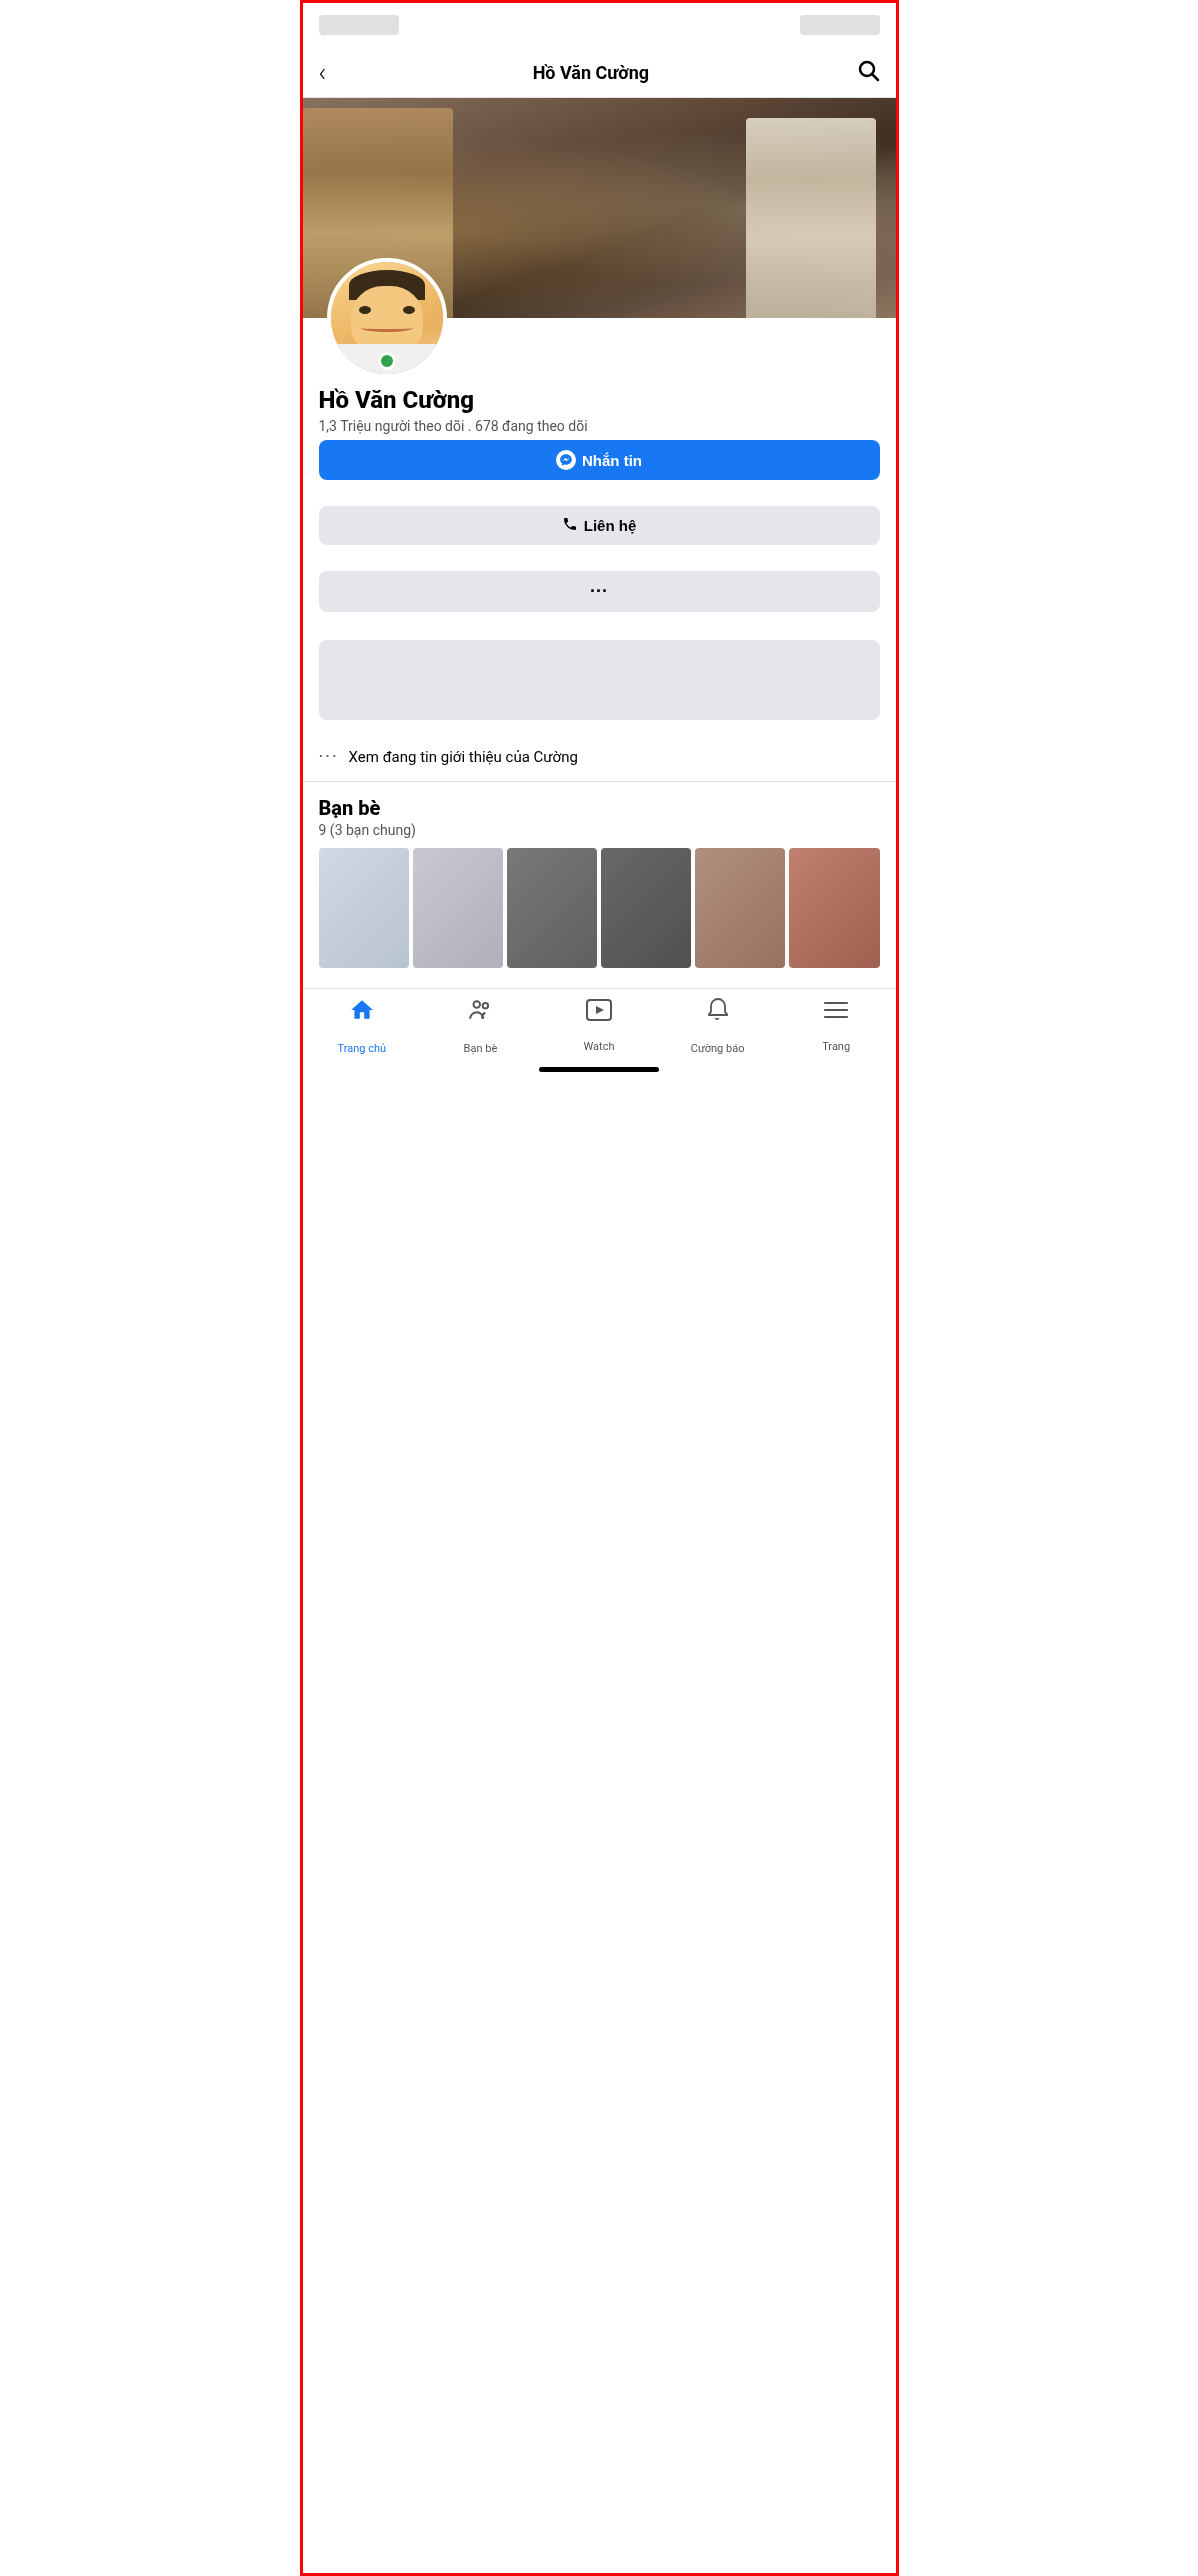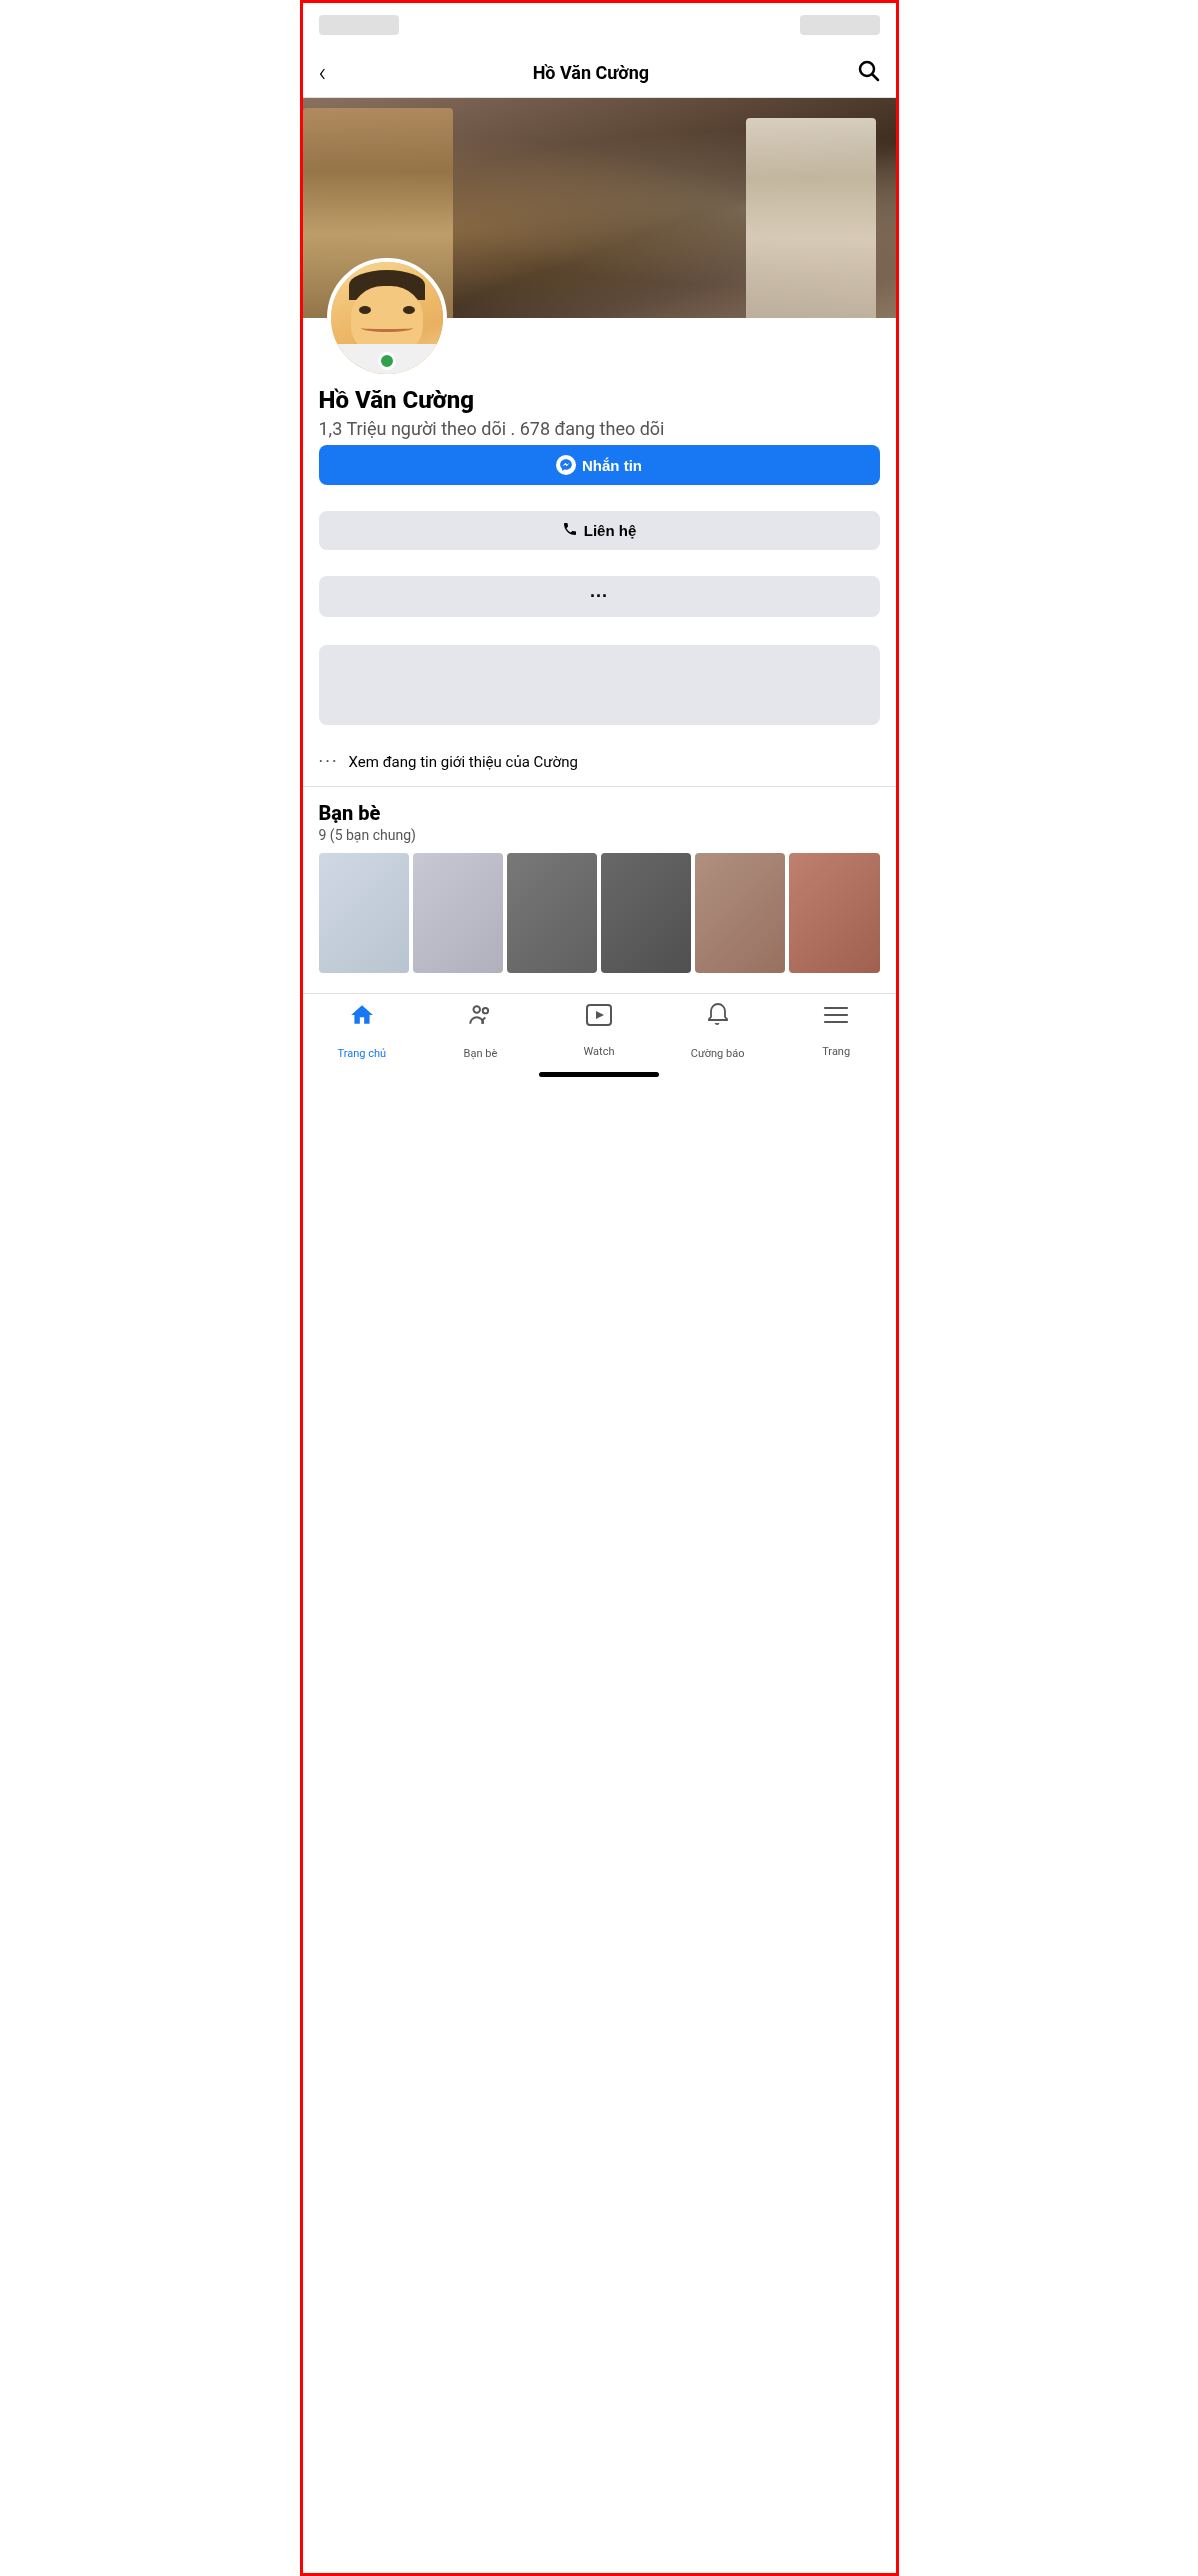--- a/index.html
+++ b/index.html
@@ -93,21 +93,21 @@
       border: 3px solid #fff;
     }
 
     .profile-name {
       font-size: 24px;
       font-weight: 800;
       color: #000;
       margin-top: 8px;
     }
     .profile-stats {
-      font-size: 18px;
+      font-size: 14px;
       color: #555;
       margin-top: 4px;
     }
 
     
     .action-buttons {
       display: flex;
       gap: 26px;
       margin-top: 6px;
       flex-direction: column;
@@ -355,21 +355,21 @@
 
 <div class="placeholder-block"></div>
 
 <div class="info-row">
   <span class="info-dots">···</span>
   <span class="info-text">Xem đang tin giới thiệu của Cường</span>
 </div>
 
 <div class="section">
   <div class="section-title">Bạn bè</div>
-  <div class="section-subtitle">9 (5 bạn chung)</div>
+  <div class="section-subtitle">9 (3 bạn chung)</div>
   <div class="friends-grid">
     <div class="friend-thumb" style="background:linear-gradient(135deg,#d0d8e4 0%,#b8c4d0 100%);"></div>
     <div class="friend-thumb" style="background:linear-gradient(135deg,#c8c8d4 0%,#b0b0bc 100%);"></div>
     <div class="friend-thumb" style="background:linear-gradient(135deg,#787878 0%,#606060 100%);"></div>
     <div class="friend-thumb" style="background:linear-gradient(135deg,#686868 0%,#505050 100%);"></div>
     <div class="friend-thumb" style="background:linear-gradient(135deg,#b09080 0%,#987060 100%);"></div>
     <div class="friend-thumb" style="background:linear-gradient(135deg,#c08070 0%,#a06050 100%);"></div>
   </div>
 </div>
 

